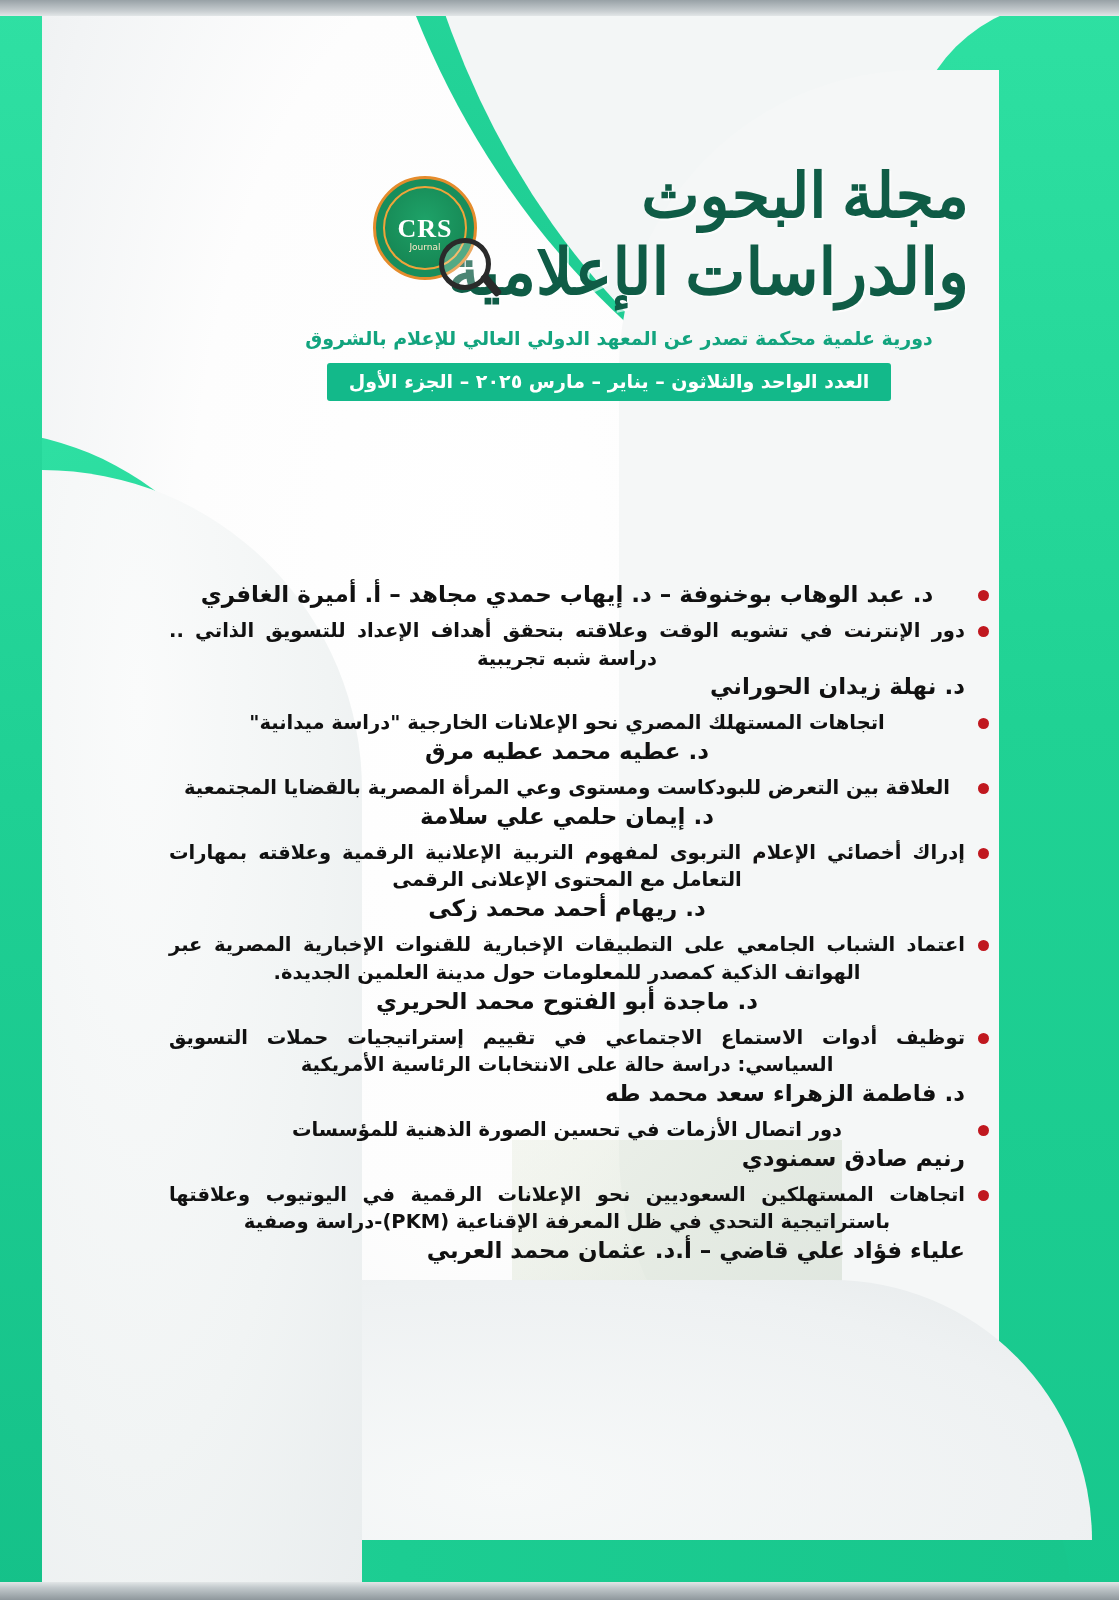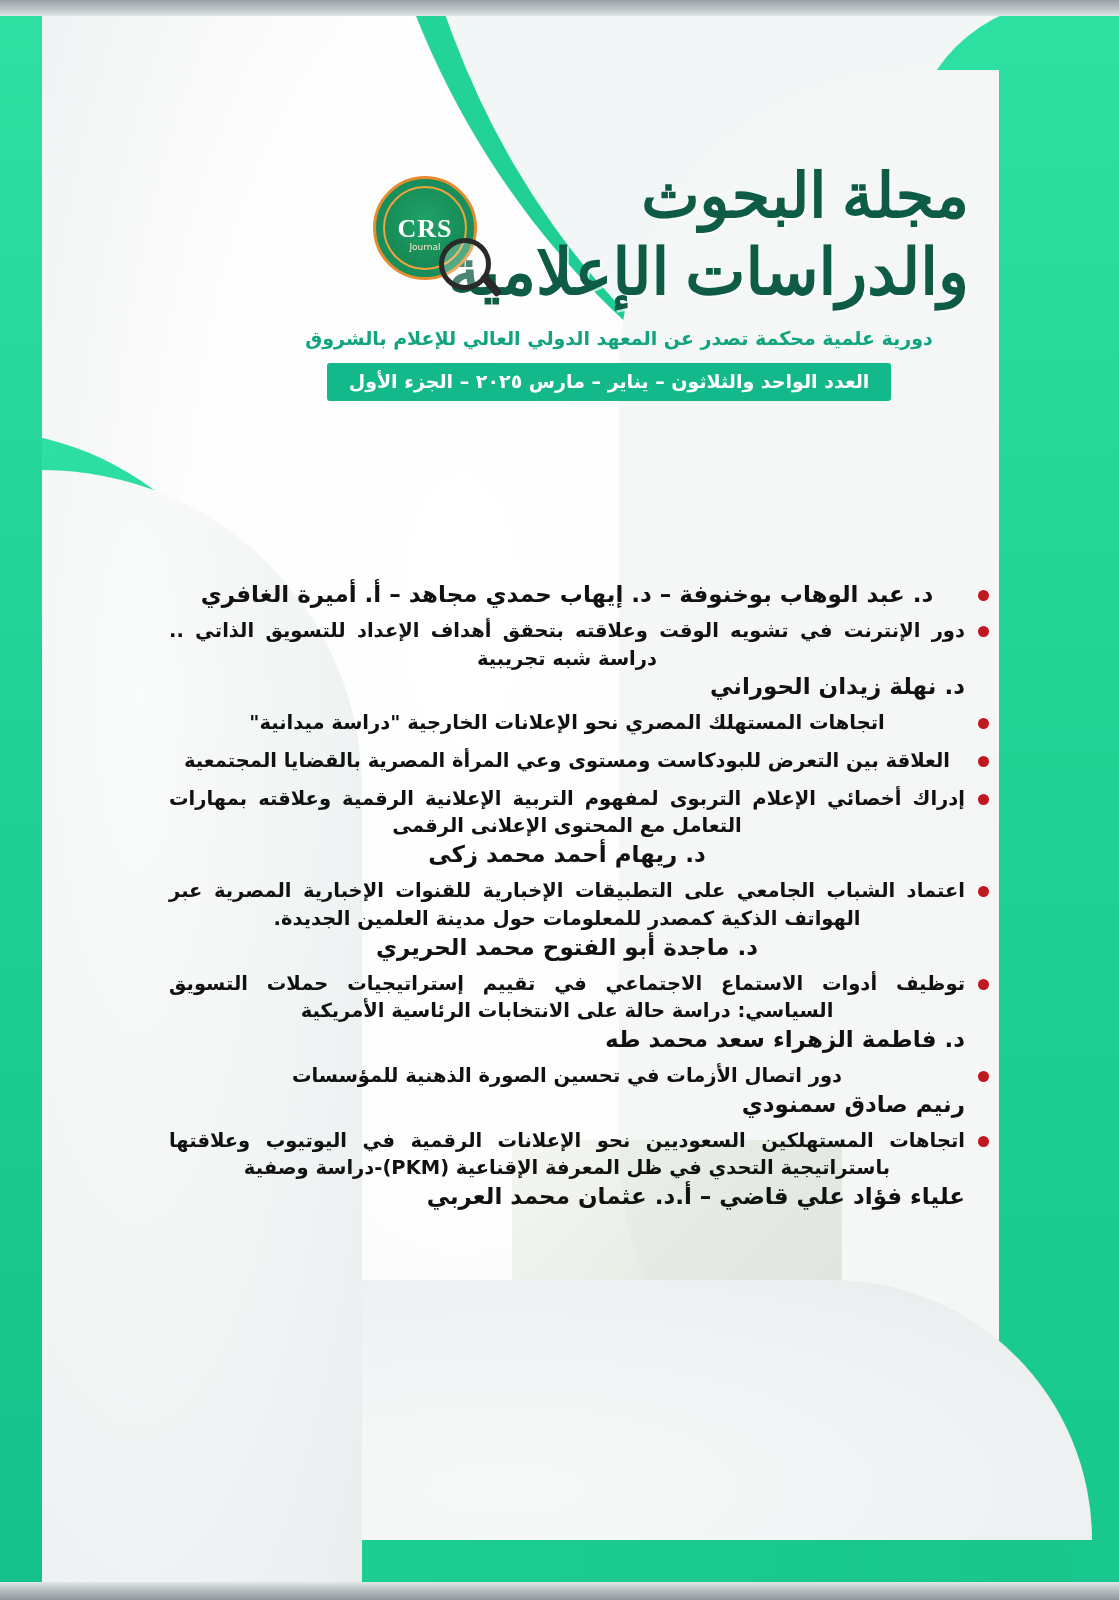--- a/index.html
+++ b/index.html
@@ -404,25 +404,27 @@
 
     <div class="entry">
       <span class="bullet"></span>
       <div class="entry-title">دور الإنترنت في تشويه الوقت وعلاقته بتحقق أهداف الإعداد للتسويق الذاتي .. دراسة شبه تجريبية</div>
       <div class="entry-authors authors-right">د. نهلة زيدان الحوراني</div>
     </div>
 
     <div class="entry">
       <span class="bullet"></span>
       <div class="entry-title">اتجاهات المستهلك المصري نحو الإعلانات الخارجية  "دراسة ميدانية"</div>
+      <div class="entry-authors authors-center">د. عطيه محمد عطيه مرق</div>
     </div>
 
     <div class="entry">
       <span class="bullet"></span>
       <div class="entry-title">العلاقة بين التعرض للبودكاست ومستوى وعي المرأة المصرية بالقضايا المجتمعية</div>
+      <div class="entry-authors authors-center">د. إيمان حلمي علي سلامة</div>
     </div>
 
     <div class="entry">
       <span class="bullet"></span>
       <div class="entry-title">إدراك أخصائي الإعلام التربوى لمفهوم التربية الإعلانية الرقمية  وعلاقته بمهارات التعامل مع المحتوى الإعلانى الرقمى</div>
       <div class="entry-authors authors-center">د. ريهام أحمد محمد زكى</div>
     </div>
 
 
     <div class="entry">

